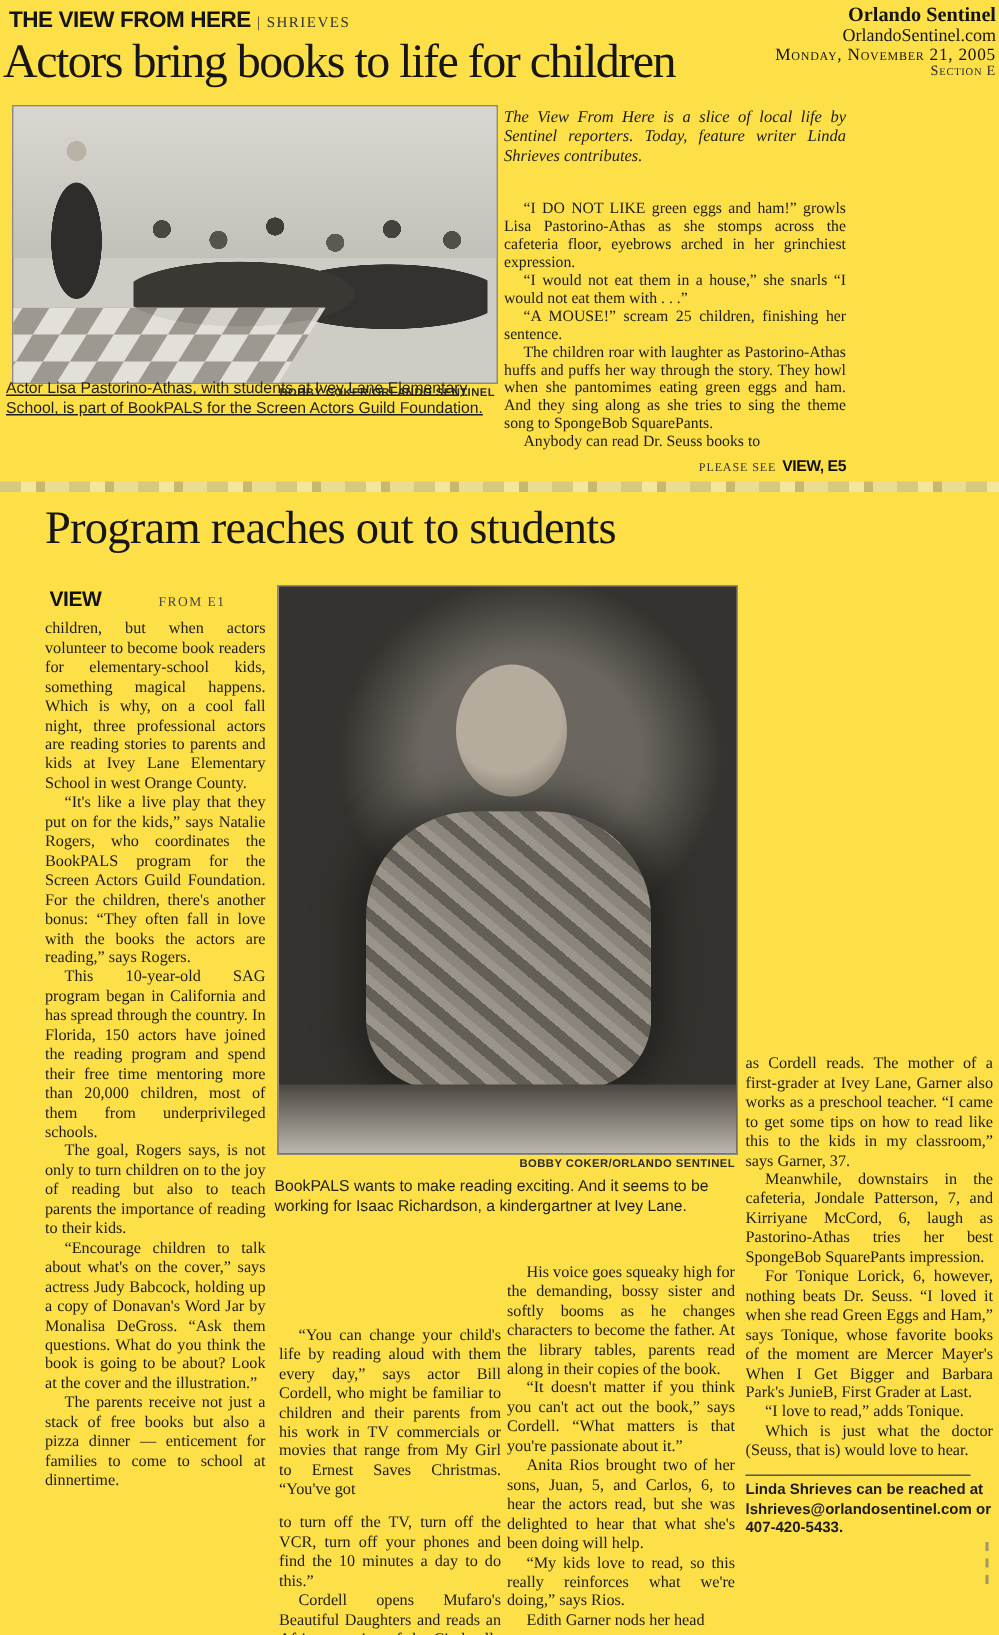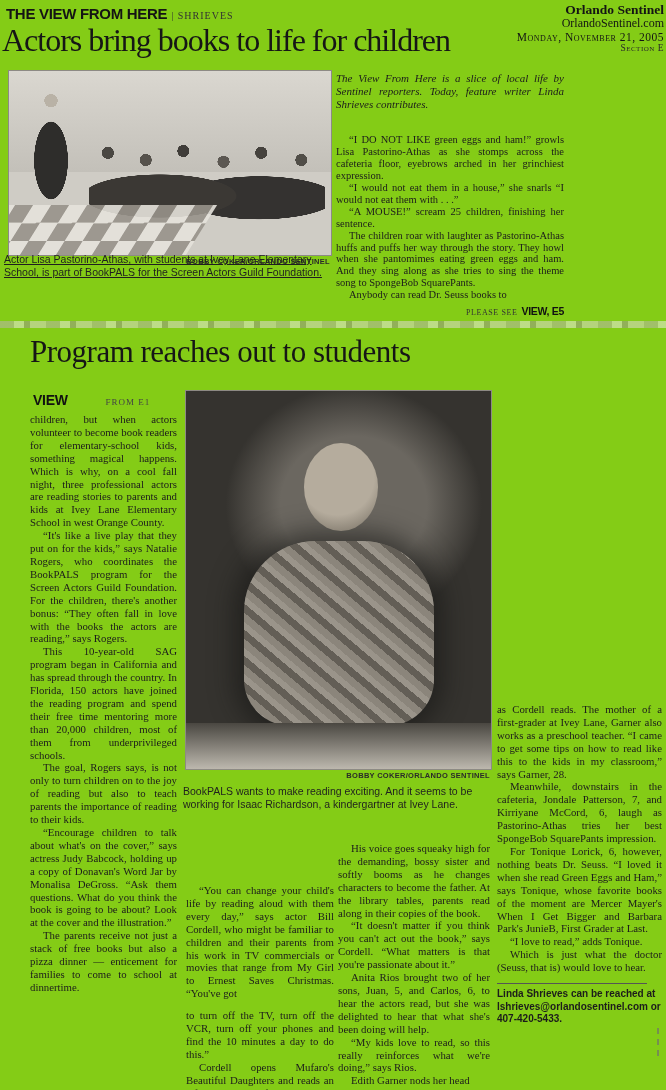--- a/index.html
+++ b/index.html
@@ -1,16 +1,16 @@
 <!DOCTYPE html>
 <html><head>
 <meta charset="utf-8">
 <style>
   html,body{margin:0;padding:0;background:#888;}
-  .page{position:relative;width:666px;height:1090px;margin:0 auto;background:#84cc16;
+  .page{position:relative;width:666px;height:1090px;margin:0 auto;background:#fde047;
         overflow:hidden;font-family:"Liberation Serif",serif;color:#1c1c1c;}
 
   
   .kicker{position:absolute;left:6px;top:5px;font-family:"Liberation Sans",sans-serif;
           font-weight:bold;font-size:15px;letter-spacing:-0.3px;color:#141414;}
   .kicker .byline{font-family:"Liberation Serif",serif;font-weight:normal;font-size:10px;
           letter-spacing:1px;color:#333;margin-left:4px;}
   .masthead{position:absolute;right:2px;top:2px;text-align:right;line-height:1.12;color:#141414;}
   .m-name{font-weight:bold;font-size:13.5px;}
   .m-site{font-size:12px;}
@@ -168,21 +168,21 @@
   <div class="lowcol bodycol col3">
       <p>His voice goes squeaky high for the demanding, bossy sister and softly booms as he changes characters to become the father. At the library tables, parents read along in their copies of the book.</p>
       <p>“It doesn't matter if you think you can't act out the book,” says Cordell. “What matters is that you're passionate about it.”</p>
       <p>Anita Rios brought two of her sons, Juan, 5, and Carlos, 6, to hear the actors read, but she was delighted to hear that what she's been doing will help.</p>
       <p>“My kids love to read, so this really reinforces what we're doing,” says Rios.</p>
       <p>Edith Garner nods her head</p>
     </div>
 
   <div class="lowcol bodycol cont col4">
     <div class="cont">
-        <p>as Cordell reads. The mother of a first-grader at Ivey Lane, Garner also works as a preschool teacher. “I came to get some tips on how to read like this to the kids in my classroom,” says Garner, 28.</p>
+        <p>as Cordell reads. The mother of a first-grader at Ivey Lane, Garner also works as a preschool teacher. “I came to get some tips on how to read like this to the kids in my classroom,” says Garner, 37.</p>
         <p>Meanwhile, downstairs in the cafeteria, Jondale Patterson, 7, and Kirriyane McCord, 6, laugh as Pastorino-Athas tries her best SpongeBob SquarePants impression.</p>
         <p>For Tonique Lorick, 6, however, nothing beats Dr. Seuss. “I loved it when she read Green Eggs and Ham,” says Tonique, whose favorite books of the moment are Mercer Mayer's When I Get Bigger and Barbara Park's JunieB, First Grader at Last.</p>
         <p>“I love to read,” adds Tonique.</p>
         <p>Which is just what the doctor (Seuss, that is) would love to hear.</p>
       </div>
     <div class="tagline-rule"></div>
     <div class="tagline">Linda Shrieves can be reached at lshrieves@orlandosentinel.com or 407-420-5433.</div>
   </div>
 
   <div class="scan-dash"></div>

